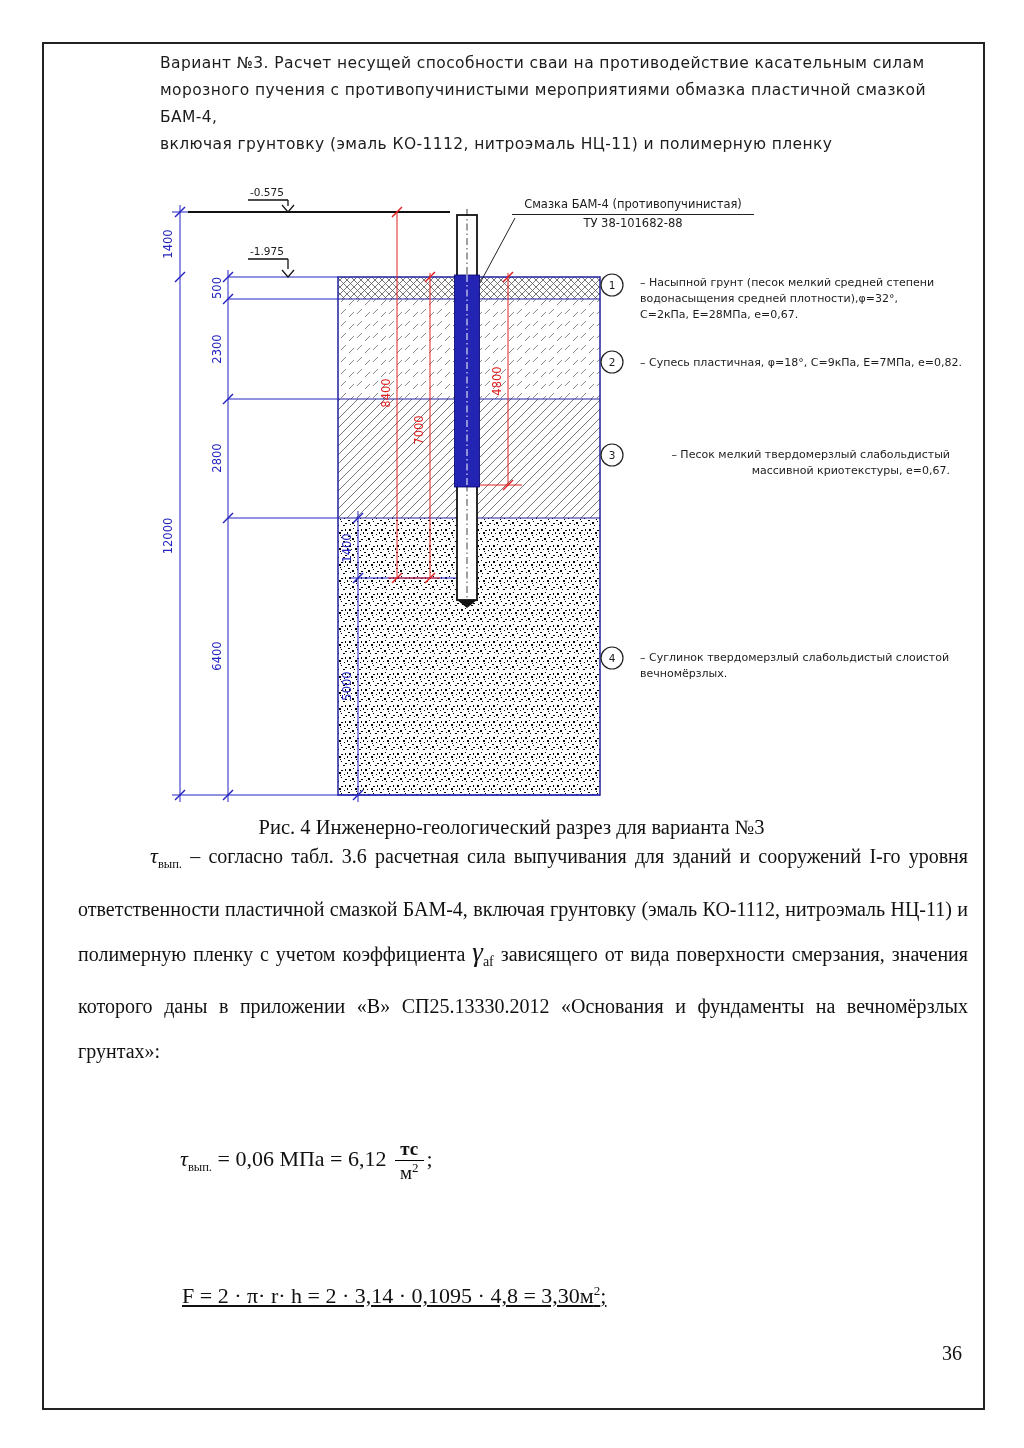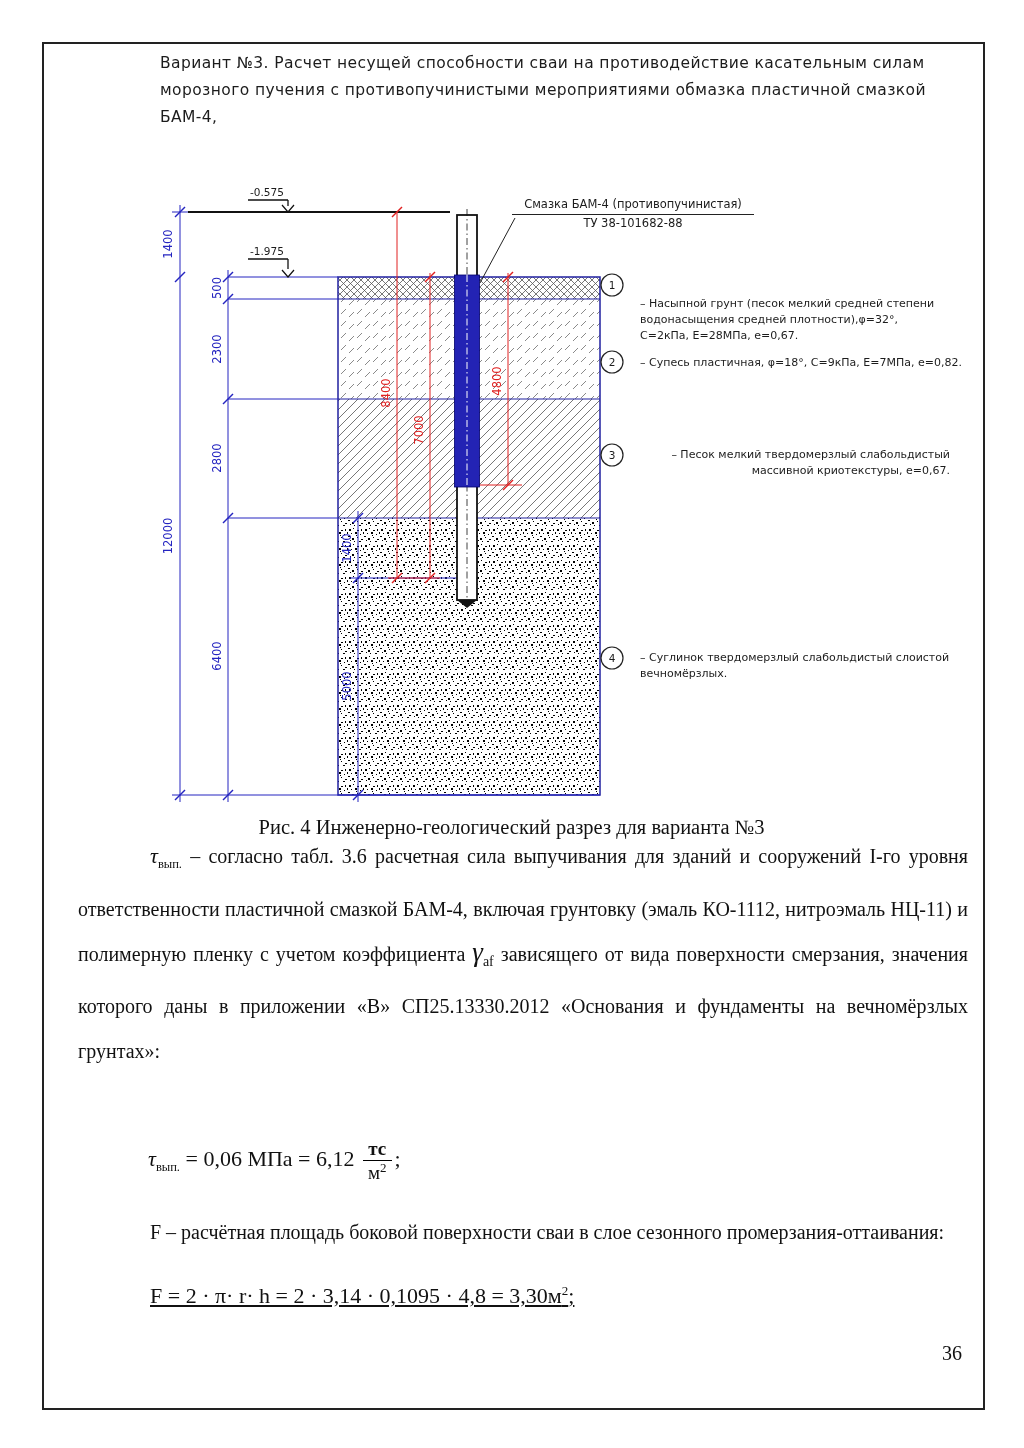--- a/index.html
+++ b/index.html
@@ -26,37 +26,38 @@
 
   
   .caption{position:absolute;left:42px;top:816px;width:939px;text-align:center;font-size:20.5px;}
   .para{position:absolute;left:78px;width:890px;font-size:20px;line-height:45px;
         text-align:justify;text-indent:72px;}
   .tau-inline{font-style:italic;font-size:22px;}
   .gamma-inline{font-style:italic;font-size:27px;line-height:0;}
   sub.small{font-size:12.5px;}
   sub.med{font-size:14px;margin-top:32px;}
 
-  .formula{position:absolute;font-size:22px;}
+  .formula{position:absolute;font-size:22px;margin-left:32px;}
   .frac{display:inline-block;vertical-align:middle;text-align:center;margin:0 3px;}
   .frac .num{display:block;font-size:19px;line-height:1.15;border-bottom:1.5px solid #000;padding:0 5px;font-weight:bold;}
   .frac .den{display:block;font-size:19px;line-height:1.15;padding:0 5px;}
   .formula sup{font-size:13px;}
 
   .page-num{position:absolute;top:1342px;right:62px;font-size:20px;}
 </style>
 </head>
 <body>
 
 <div class="canvas">
   <div class="frame"></div>
 
   <div class="title-block cad">
     <div>Вариант №3. Расчет несущей способности сваи на противодействие касательным силам</div>
     <div>морозного пучения с противопучинистыми мероприятиями обмазка пластичной смазкой БАМ-4,</div>
+    <div>включая грунтовку (эмаль КО-1112, нитроэмаль НЦ-11) и полимерную пленку</div>
   </div>
 
   <div class="diagram">
     <svg width="940" height="650" viewBox="0 0 940 650">
       <defs>
         <pattern id="crosshatch" width="7" height="7" patternUnits="userSpaceOnUse">
           <path d="M0,0 L7,7 M7,0 L0,7" stroke="#555" stroke-width="0.8" fill="none"></path>
         </pattern>
         <pattern id="dashes" width="16" height="12" patternUnits="userSpaceOnUse">
           <path d="M1,10 L6,5 M9,7 L14,2" stroke="#8a8a8a" stroke-width="1" fill="none"></path>
@@ -193,30 +194,29 @@
         <circle cx="552" cy="483" r="11" fill="#fff" stroke="#222" stroke-width="1.2"></circle>
         <text x="552" y="487">4</text>
       </g>
     </svg>
 
     <div class="pile-label cad">
       <span class="l1">Смазка БАМ-4 (противопучинистая)</span>
       <span class="l2">ТУ 38-101682-88</span>
     </div>
 
-    <div class="legend-item" style="top:100px;width:305px;margin-top:21px;">– Насыпной грунт (песок мелкий средней степени водонасыщения средней плотности),φ=32°, С=2кПа, Е=28МПа, е=0,67.</div>
+    <div class="legend-item" style="top:100px;width:305px;">– Насыпной грунт (песок мелкий средней степени водонасыщения средней плотности),φ=32°, С=2кПа, Е=28МПа, е=0,67.</div>
     <div class="legend-item" style="top:180px;width:345px;">– Супесь пластичная, φ=18°, С=9кПа, Е=7МПа, е=0,82.</div>
     <div class="legend-item" style="top:272px;width:310px;text-align:right;">– Песок мелкий твердомерзлый слабольдистый массивной криотекстуры, е=0,67.</div>
     <div class="legend-item" style="top:475px;width:330px;">– Суглинок твердомерзлый слабольдистый слоистой вечномёрзлых.</div>
   </div>
 
   <div class="caption">Рис. 4 Инженерно-геологический разрез для варианта №3</div>
 
   <p class="para" style="top:813px;"><span class="tau-inline">τ</span><sub class="small">вып.</sub><span> – согласно табл. 3.6 расчетная сила выпучивания для зданий и сооружений I-го уровня ответственности пластичной смазкой БАМ-4, включая грунтовку (эмаль КО-1112, нитроэмаль НЦ-11) и полимерную пленку с учетом коэффициента </span><span class="gamma-inline">γ</span><sub class="med">af</sub><span> зависящего от вида поверхности смерзания, значения которого даны в приложении «В» СП25.13330.2012 «Основания и фундаменты на вечномёрзлых грунтах»:</span></p>
 
   <div class="formula" style="top:1138px;left:148px;"><span class="tau-inline">τ</span><sub class="small">вып.</sub><span> = 0,06 МПа = 6,12 </span><span class="frac"><span class="num">тс</span><span class="den"><span>м</span><sup>2</sup></span></span><span>;</span></div>
 
-  <p class="para" style="top:1190px;"><span>F – расчётная площадь боковой поверхности сваи в слое сезонного промерзания-оттаивания:</span></p>
 
   <div class="formula" style="top:1283px;left:150px;text-decoration:underline;"><span>F = 2 · π· r· h = 2 · 3,14 · 0,1095 · 4,8 = 3,30м</span><sup>2</sup><span>;</span></div>
 
   <div class="page-num">36</div>
 </div>
 
 </body></html>

